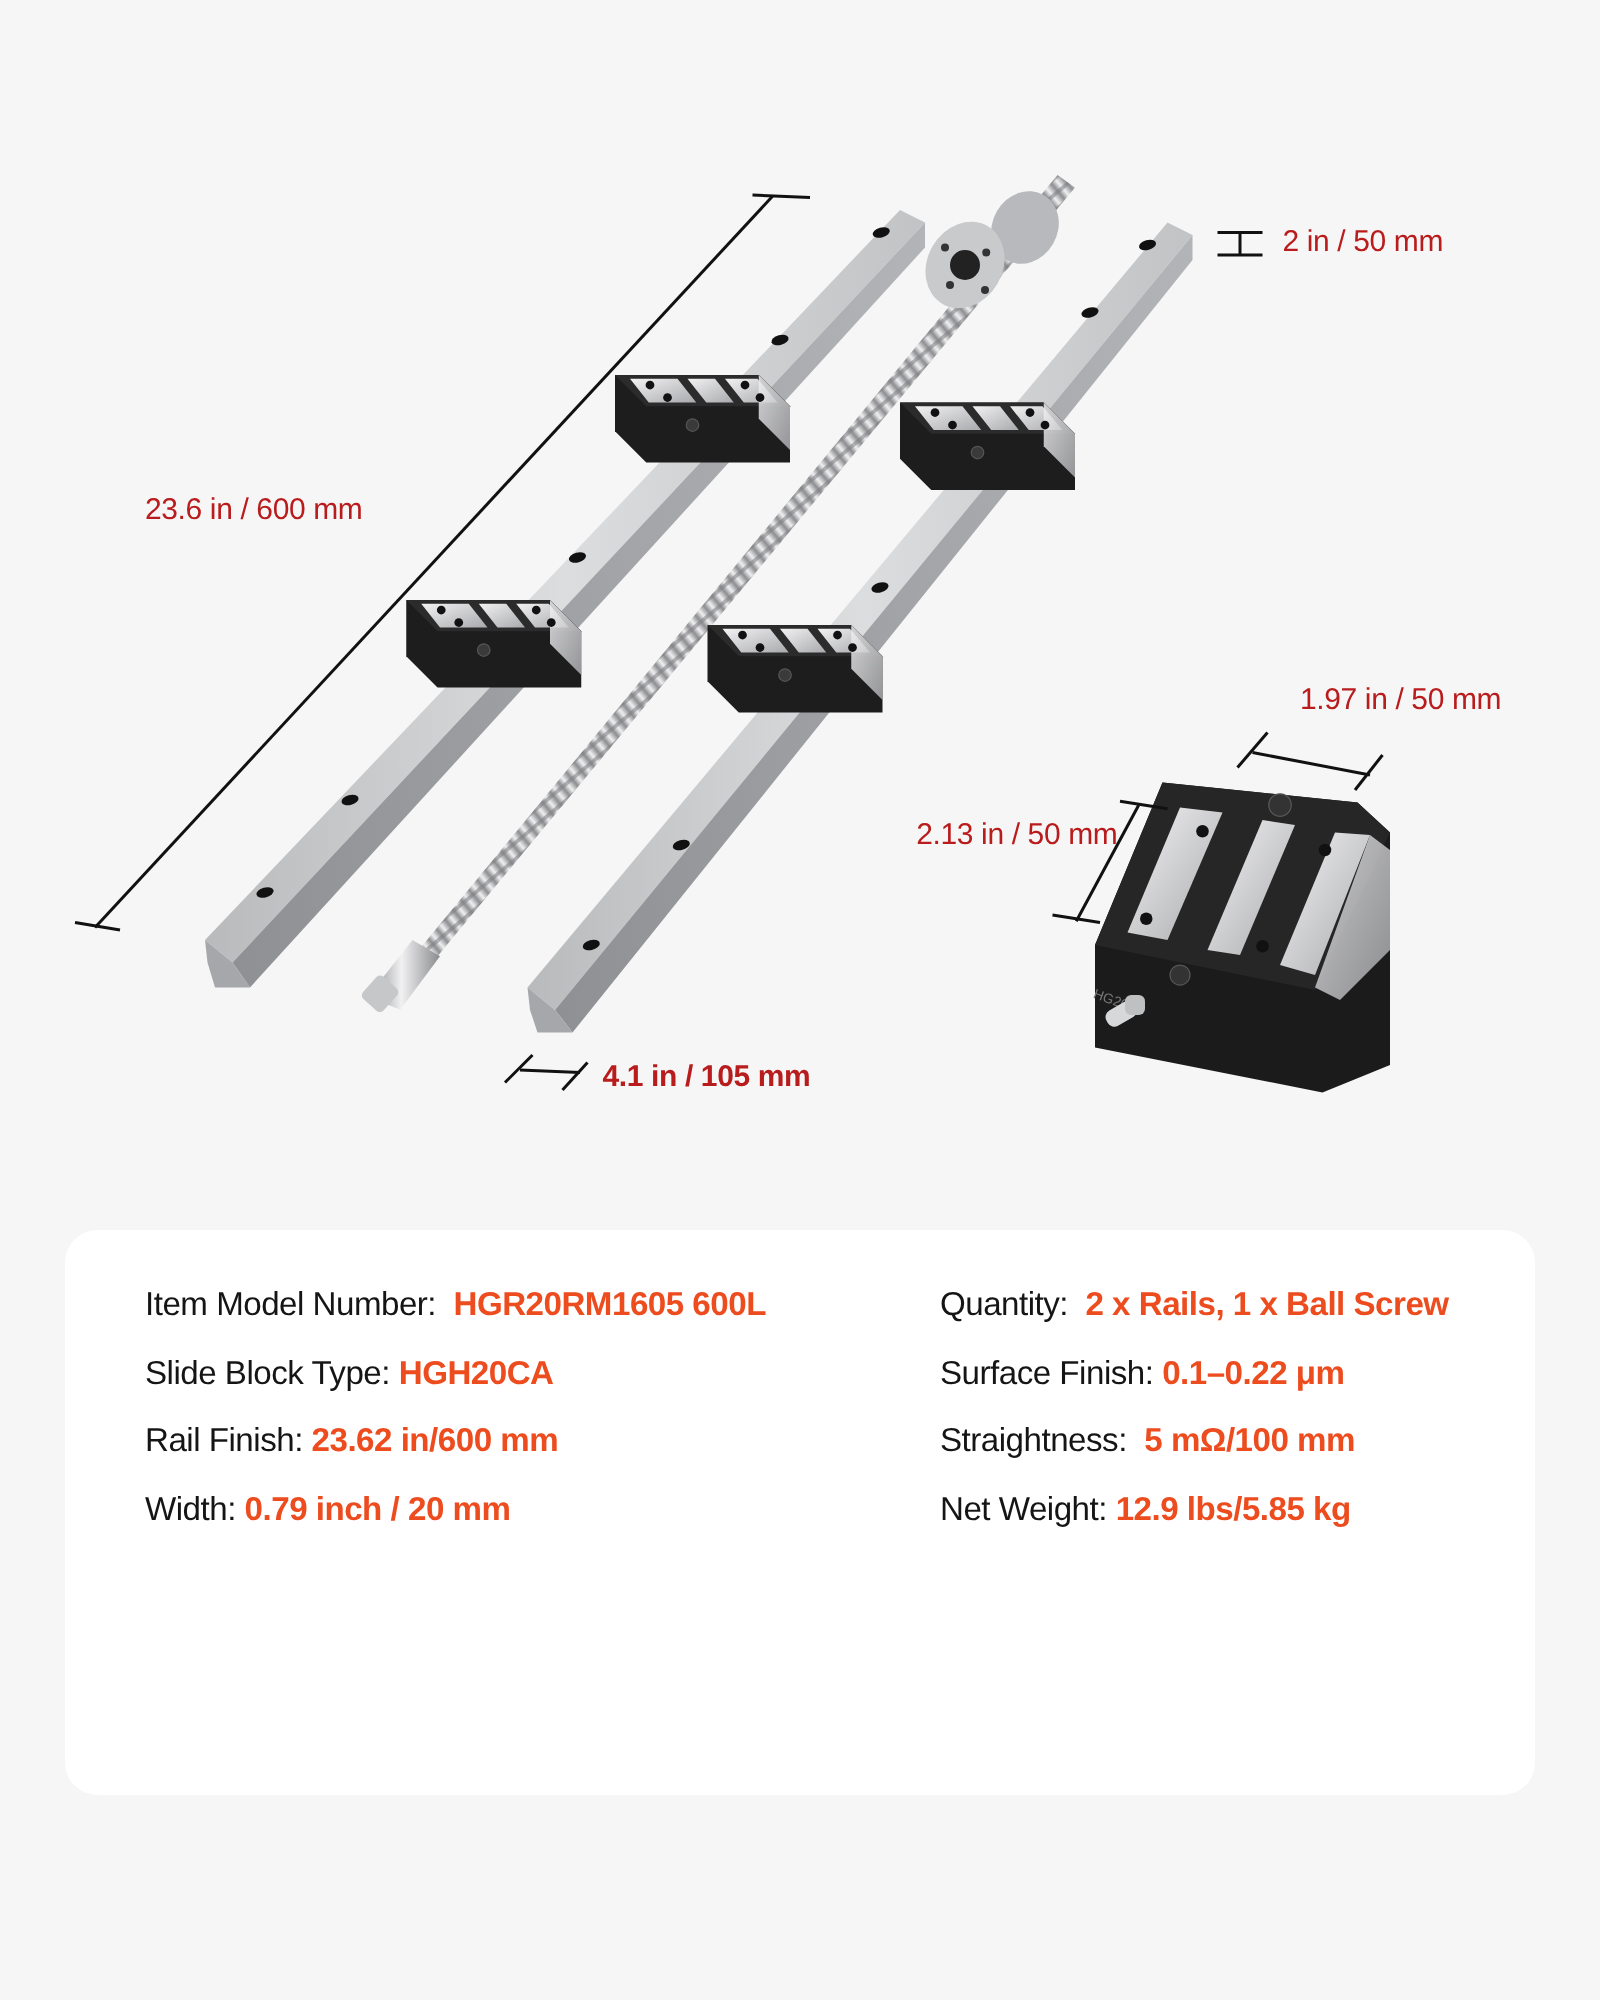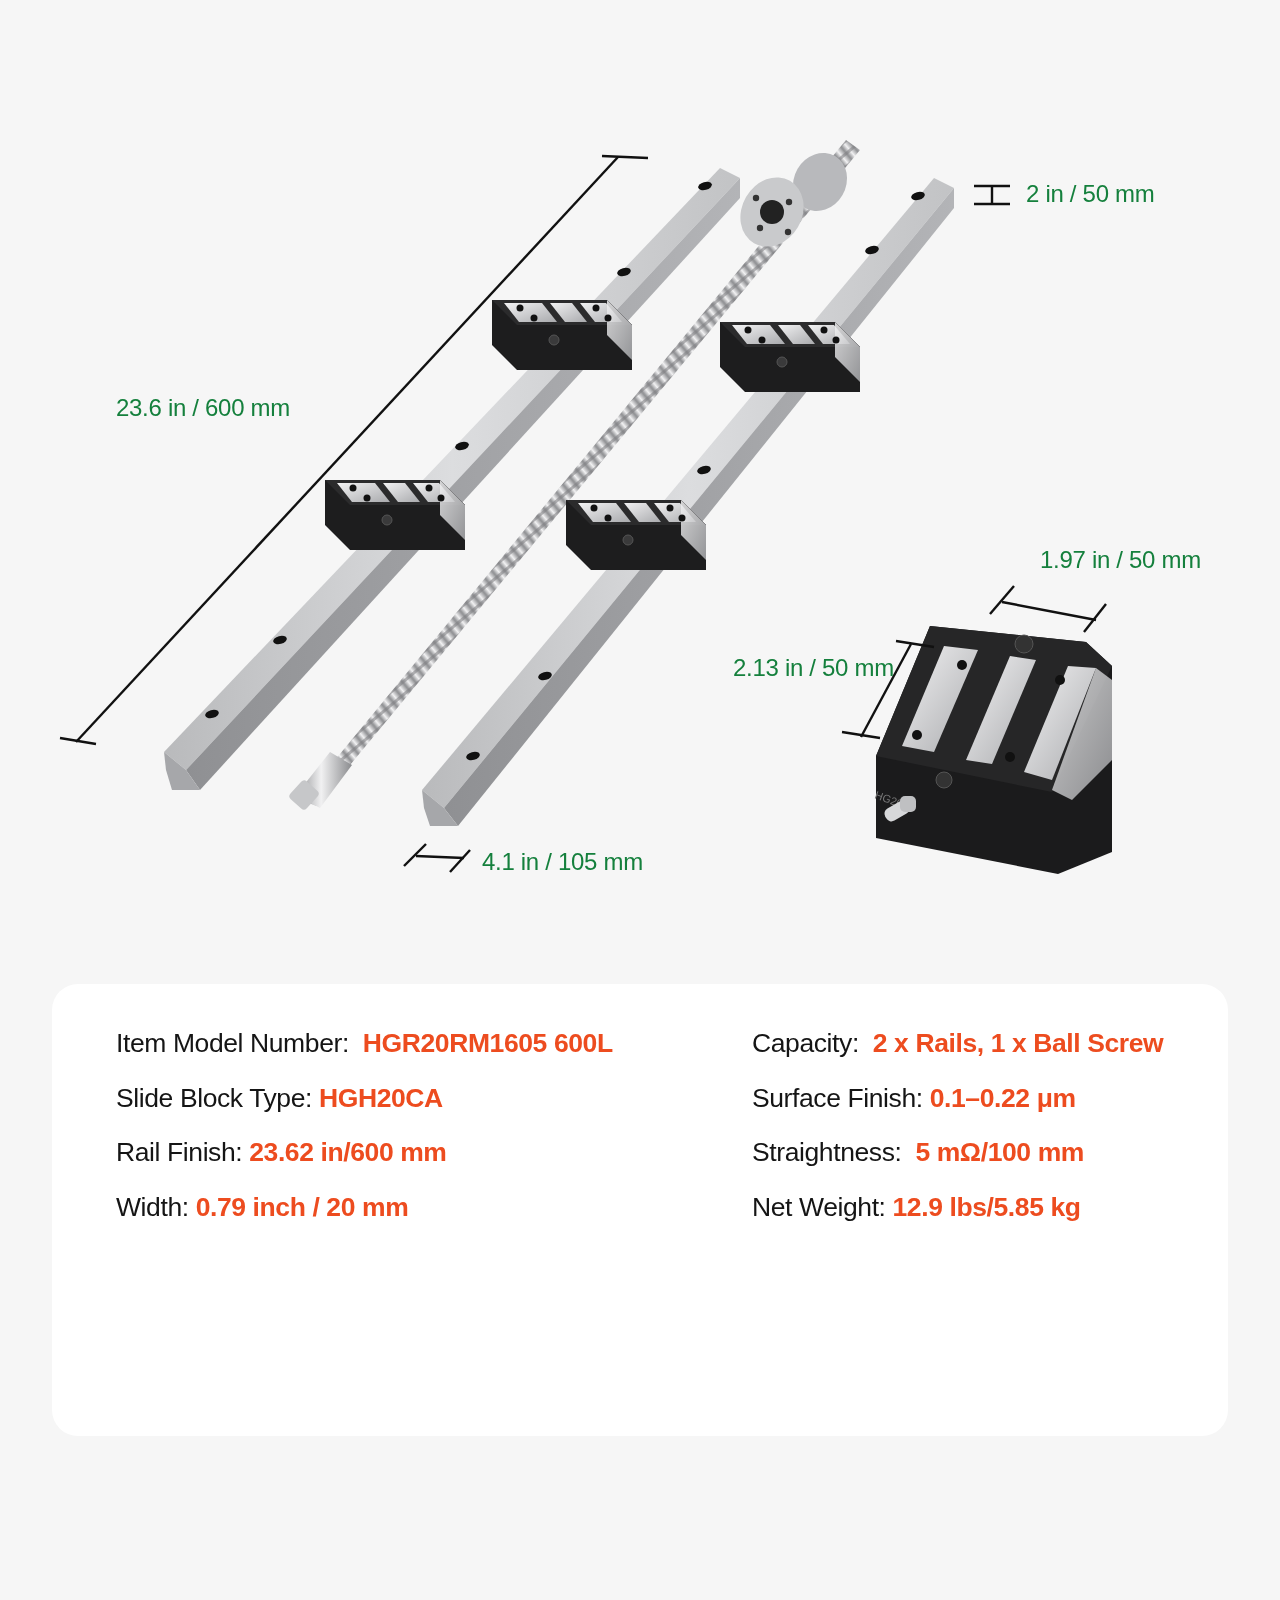--- a/index.html
+++ b/index.html
@@ -6,21 +6,21 @@
     body {
       width: 1280px; height: 1600px;
       background: #f6f6f6;
       position: relative; overflow: hidden;
       font-family: "Liberation Sans", "DejaVu Sans", sans-serif;
       color: #141414;
     }
     .illus { position: absolute; left: 0; top: 0; width: 1280px; height: 940px; }
     .dim-label {
       position: absolute; font-size: 24px; letter-spacing: -0.3px;
-      color: #15803d; white-space: nowrap;
+      color: #b91c1c; white-space: nowrap;
     }
     .spec-card {
       position: absolute; left: 52px; top: 984px; width: 1176px; height: 452px;
       background: #ffffff; border-radius: 26px; text-decoration: underline;
     }
     .spec-col { position: absolute; top: 32px; }
     .spec-col.left { left: 64px; }
     .spec-col.right { left: 700px; }
     .spec-row {
       height: 54.5px; line-height: 54.5px; font-size: 26.5px;
@@ -161,41 +161,41 @@
     <line x1="911" y1="644" x2="861" y2="737"></line>
     <line x1="896" y1="641" x2="934" y2="647"></line>
     <line x1="842" y1="732" x2="880" y2="738"></line>
   </g>
 </svg>
 
 <div class="dim-label" style="left:116px; top:394px;">23.6 in / 600 mm</div>
 <div class="dim-label" style="left:1026px; top:180px;">2 in / 50 mm</div>
 <div class="dim-label" style="left:1040px; top:546px;text-align:right;">1.97 in / 50 mm</div>
 <div class="dim-label" style="left:697px; top:654px;margin-left:36px;">2.13 in / 50 mm</div>
-<div class="dim-label" style="left:482px; top:848px;">4.1 in / 105 mm</div>
+<div class="dim-label" style="left:482px; top:848px;font-weight:bold;">4.1 in / 105 mm</div>
 
 <div class="spec-card">
   <div class="spec-col left">
     <div class="spec-row">
       <span class="spec-label">Item Model Number:</span>&nbsp;&nbsp;<span class="spec-value">HGR20RM1605 600L</span>
     </div>
     <div class="spec-row">
       <span class="spec-label">Slide Block Type:</span>&nbsp;<span class="spec-value">HGH20CA</span>
     </div>
     <div class="spec-row">
       <span class="spec-label">Rail Finish:</span>&nbsp;<span class="spec-value">23.62 in/600 mm</span>
     </div>
     <div class="spec-row">
       <span class="spec-label">Width:</span>&nbsp;<span class="spec-value">0.79 inch / 20 mm</span>
     </div>
   </div>
 
   <div class="spec-col right">
     <div class="spec-row">
-      <span class="spec-label">Capacity:</span>&nbsp;&nbsp;<span class="spec-value">2 x Rails, 1 x Ball Screw</span>
+      <span class="spec-label">Quantity:</span>&nbsp;&nbsp;<span class="spec-value">2 x Rails, 1 x Ball Screw</span>
     </div>
     <div class="spec-row">
       <span class="spec-label">Surface Finish:</span>&nbsp;<span class="spec-value">0.1–0.22 μm</span>
     </div>
     <div class="spec-row">
       <span class="spec-label">Straightness:</span>&nbsp;&nbsp;<span class="spec-value">5 mΩ/100 mm</span>
     </div>
     <div class="spec-row">
       <span class="spec-label">Net Weight:</span>&nbsp;<span class="spec-value">12.9 lbs/5.85 kg</span>
     </div>

